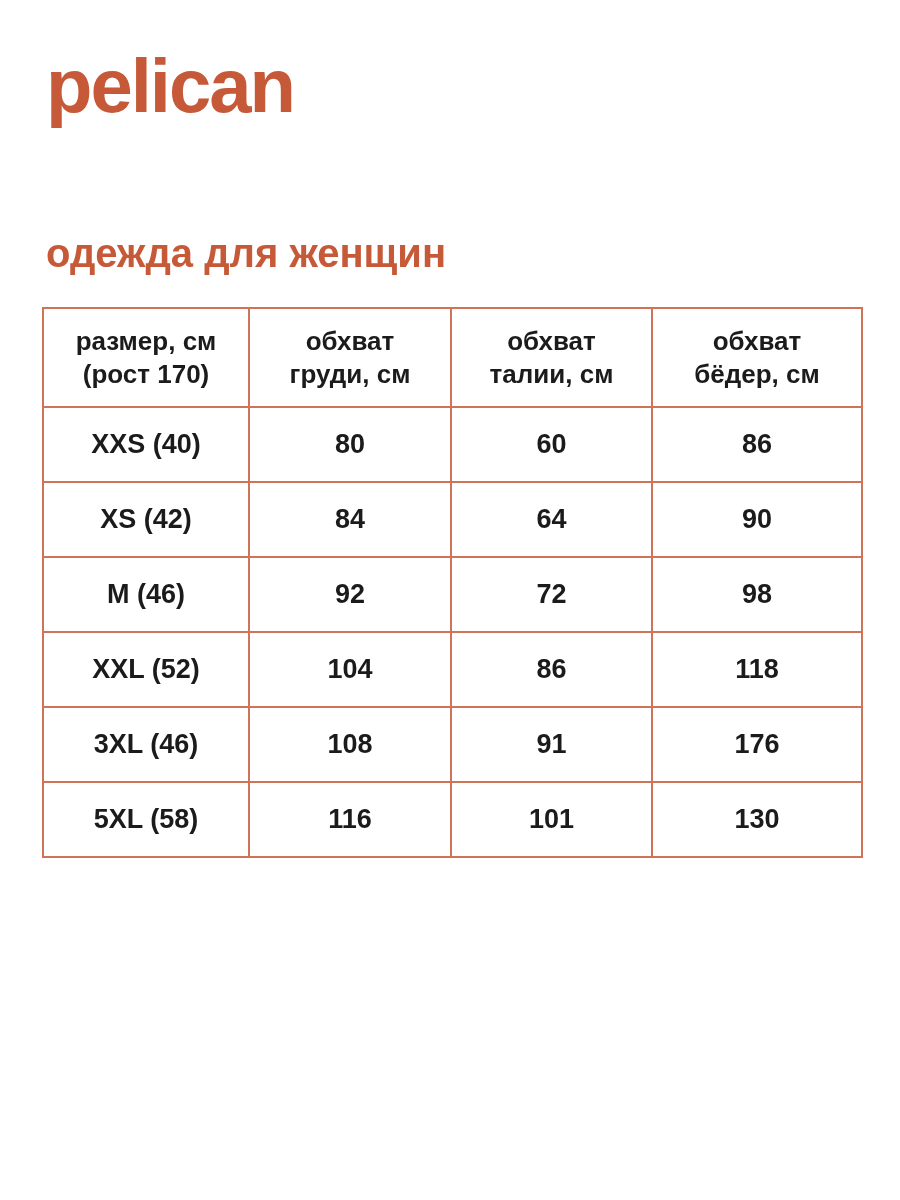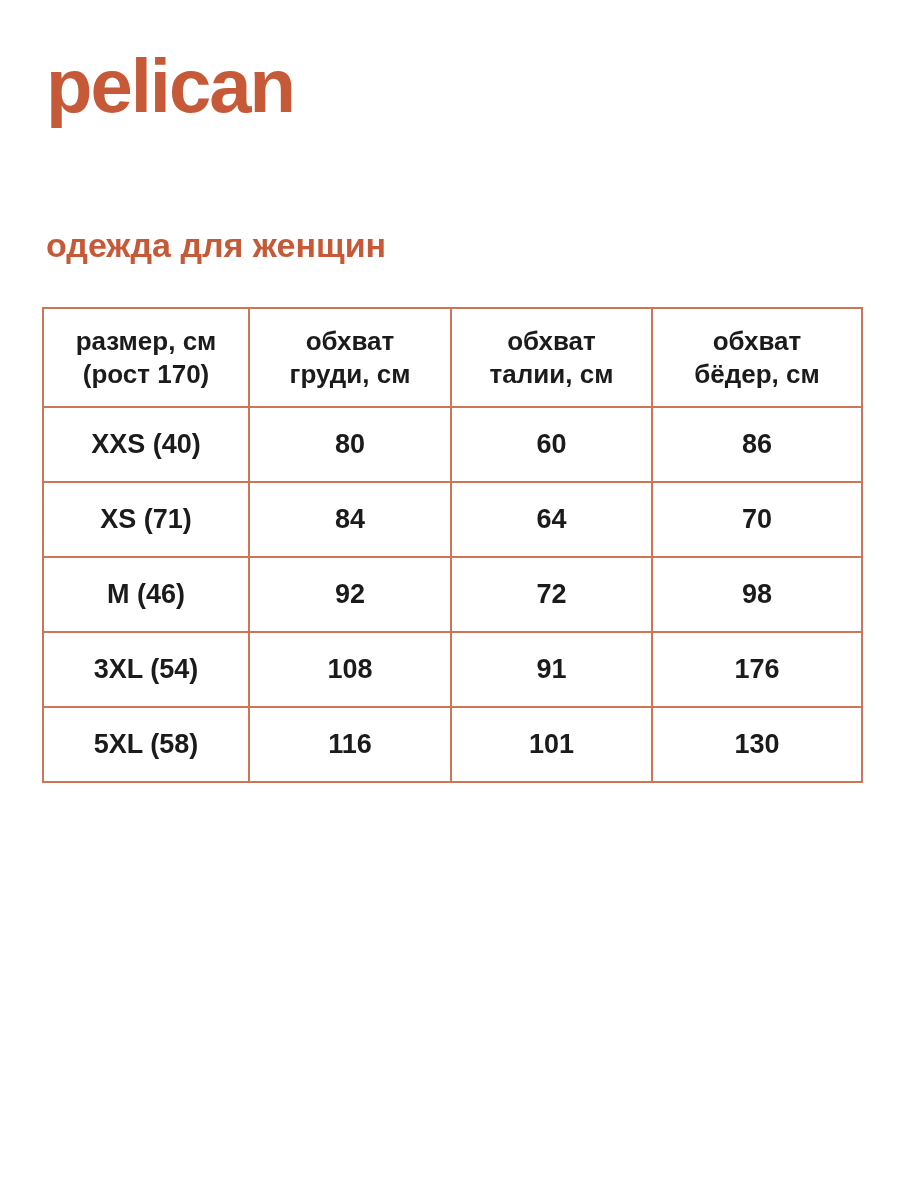--- a/index.html
+++ b/index.html
@@ -20,21 +20,21 @@
     font-weight: bold;
     color: #C65A38;
     line-height: 1.0;
     letter-spacing: -2px;
     margin-top: 20px;
   }
   .page-title {
     position: absolute;
     left: 46px;
     top: 204px;
-    font-size: 34px;
+    font-size: 40px;
     font-weight: bold;
     color: #C65A38;
     line-height: 1.1;
     letter-spacing: 0px;
   }
   table.size-table {
     position: absolute;
     left: 42px;
     top: 307px;
     width: 819px;
@@ -94,33 +94,39 @@
     </tr>
   </thead>
   <tbody>
       <tr>
         <td>XXS (40)</td>
         <td>80</td>
         <td>60</td>
         <td>86</td>
       </tr>
       <tr>
-        <td>XS (71)</td>
+        <td>XS (42)</td>
         <td>84</td>
         <td>64</td>
-        <td>70</td>
+        <td>90</td>
       </tr>
       <tr>
         <td>M (46)</td>
         <td>92</td>
         <td>72</td>
         <td>98</td>
       </tr>
       <tr>
-        <td>3XL (54)</td>
+        <td>XXL (52)</td>
+        <td>104</td>
+        <td>86</td>
+        <td>118</td>
+      </tr>
+      <tr>
+        <td>3XL (46)</td>
         <td>108</td>
         <td>91</td>
         <td>176</td>
       </tr>
       <tr>
         <td>5XL (58)</td>
         <td>116</td>
         <td>101</td>
         <td>130</td>
       </tr>

